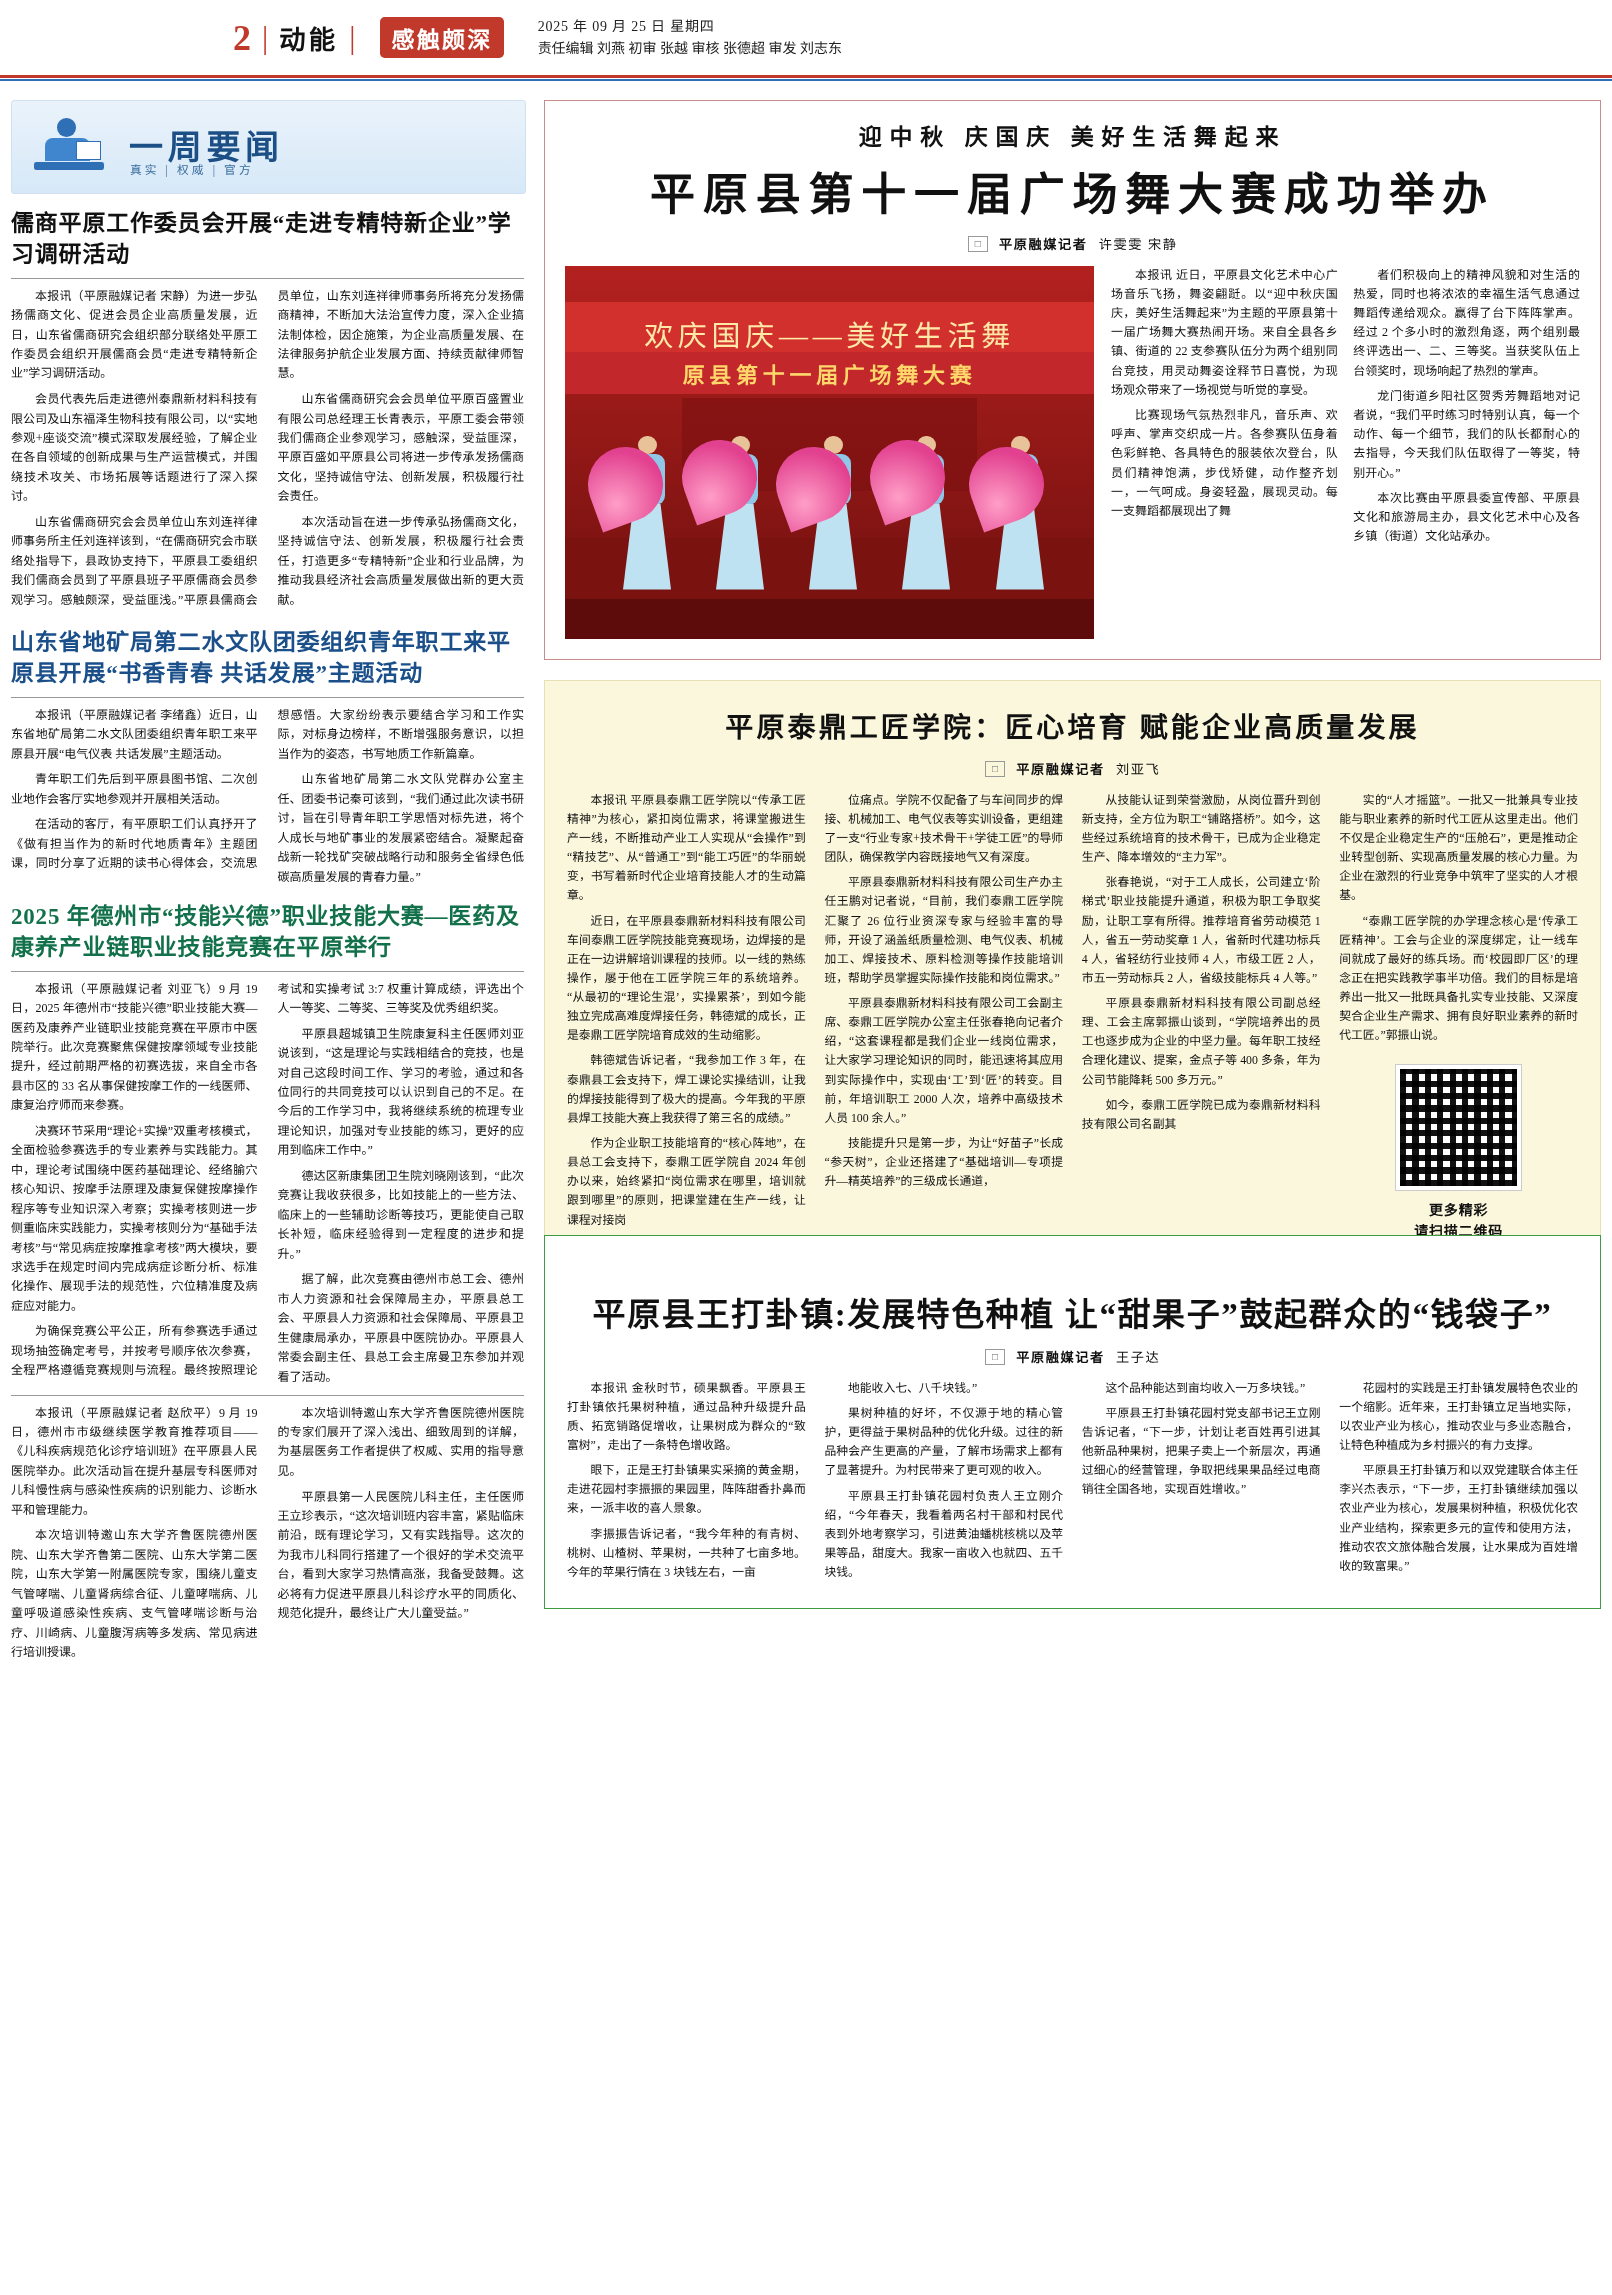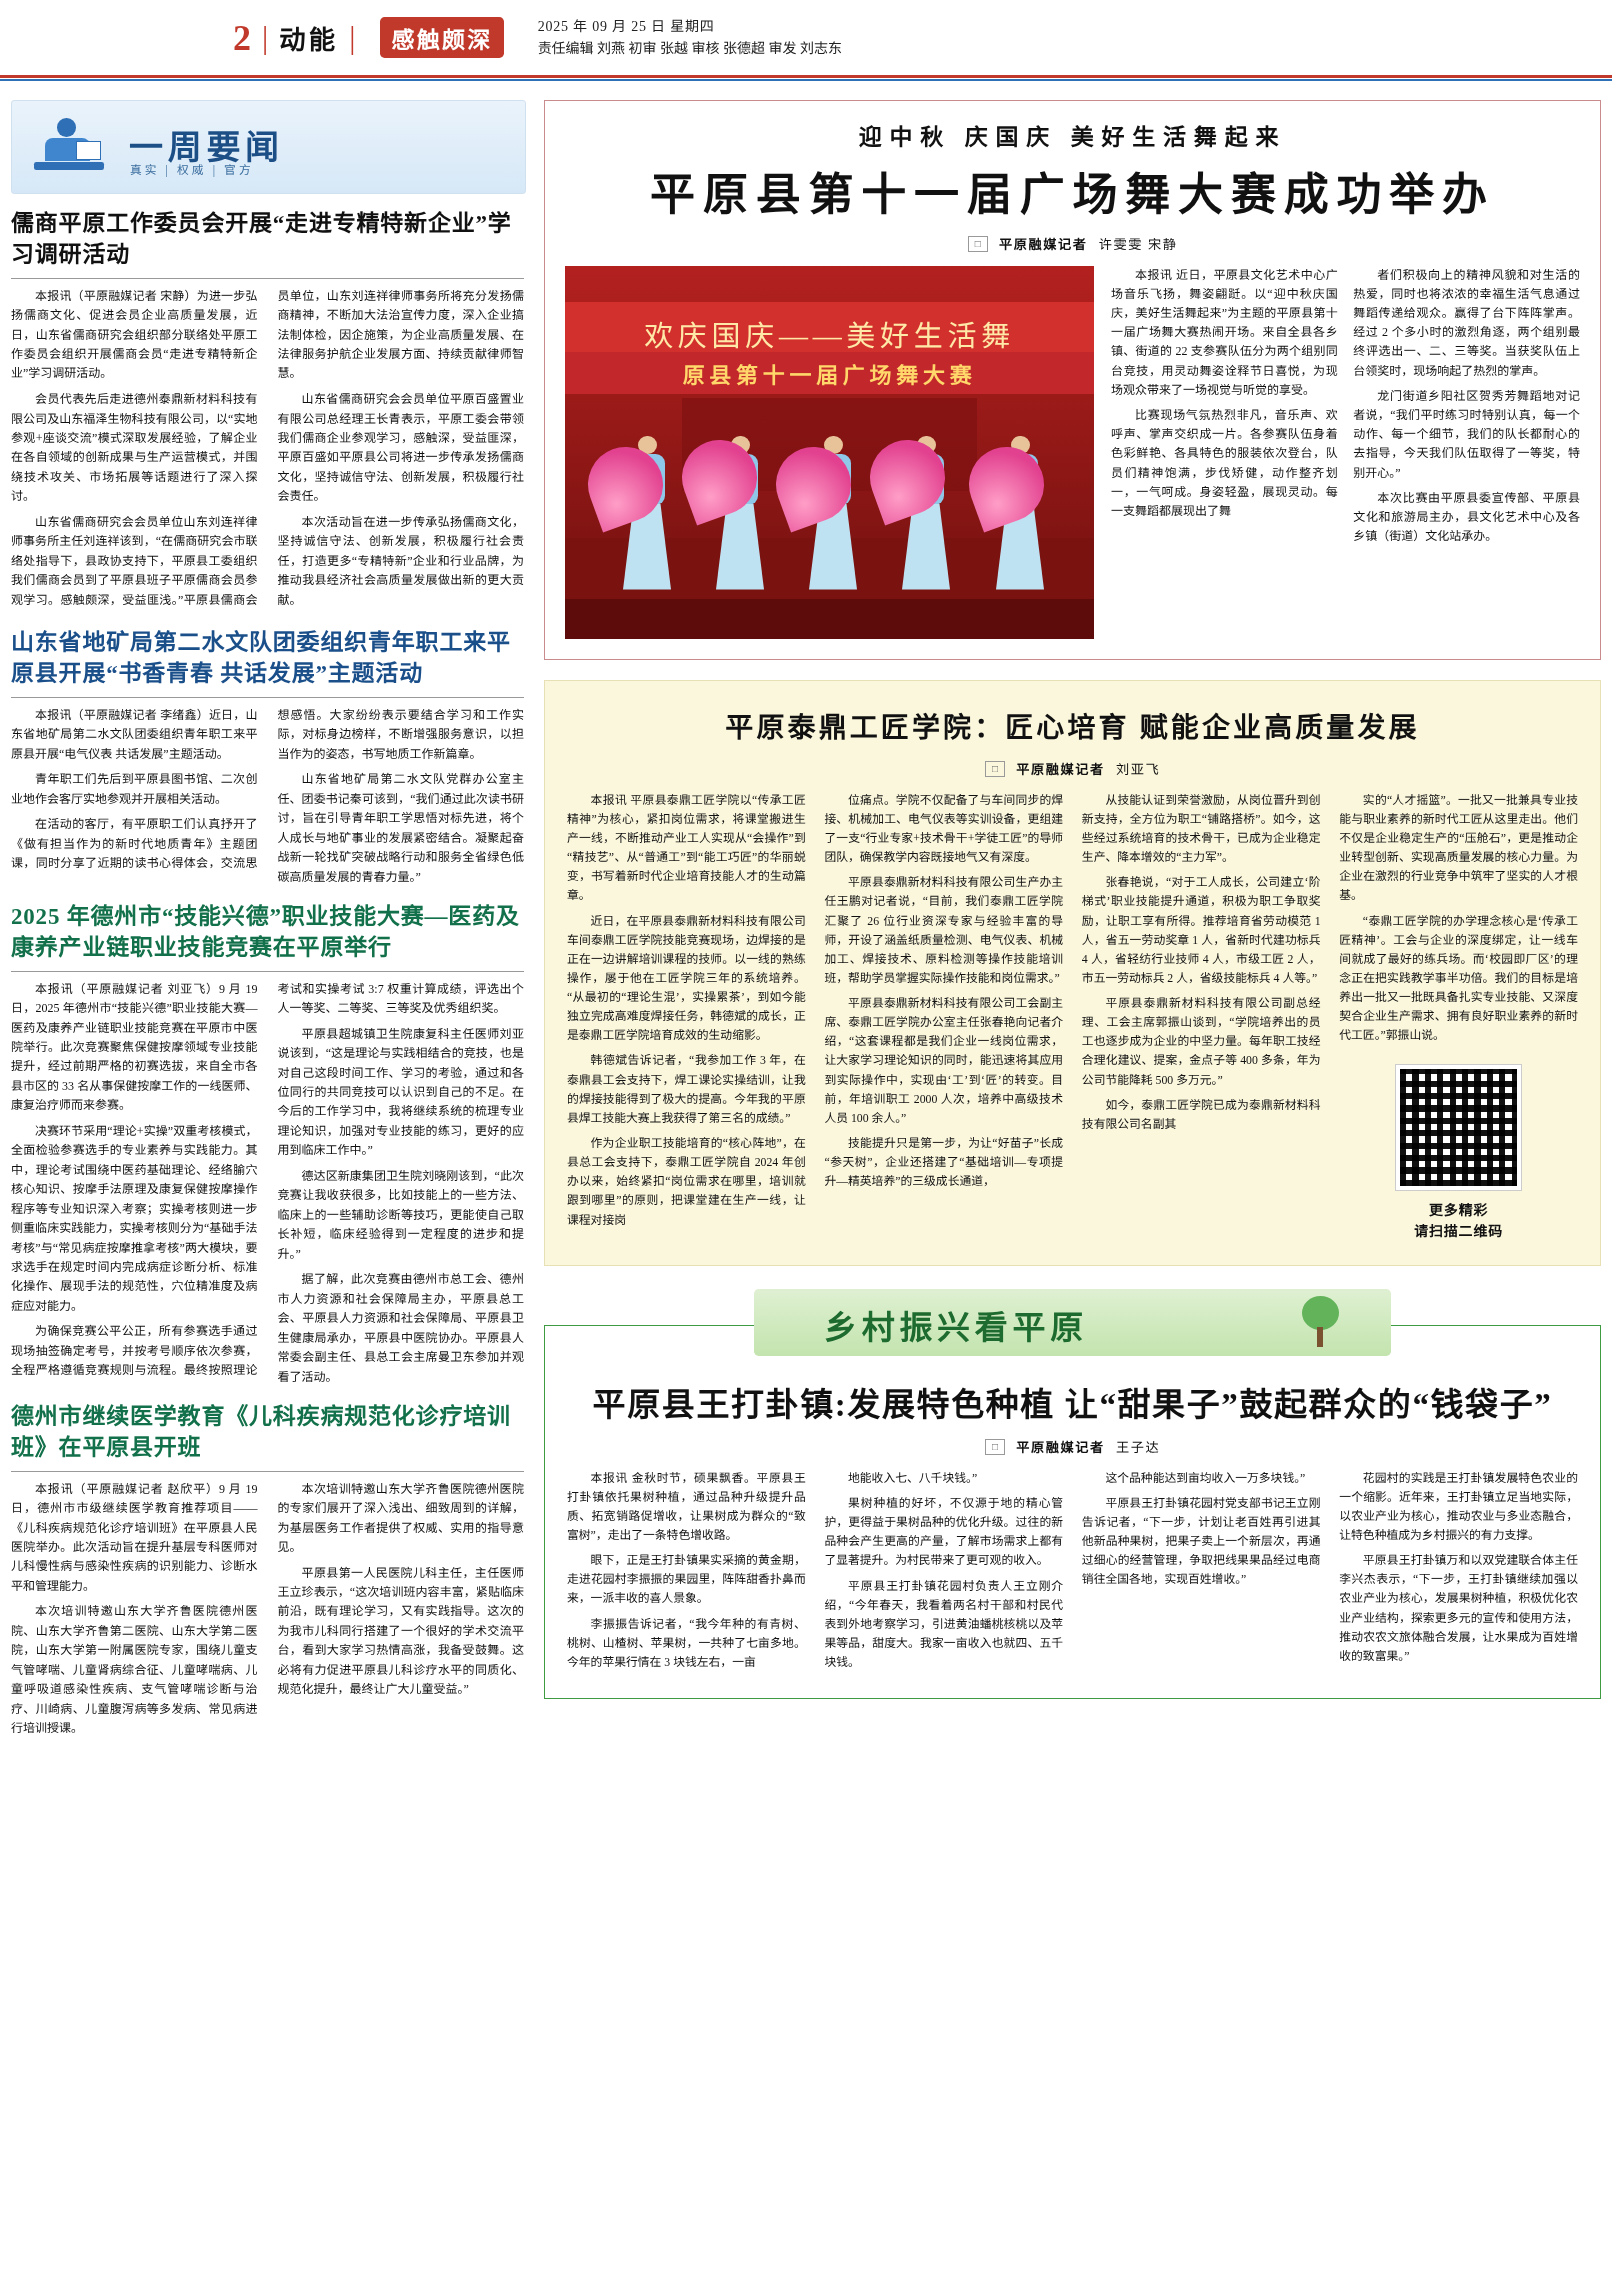--- a/index.html
+++ b/index.html
@@ -220,21 +220,20 @@
     <hr class="hr-thin">
     <div class="twocol">
       <p class="body">本报讯（平原融媒记者  刘亚飞）9 月 19 日，2025 年德州市“技能兴德”职业技能大赛—医药及康养产业链职业技能竞赛在平原市中医院举行。此次竞赛聚焦保健按摩领域专业技能提升，经过前期严格的初赛选拔，来自全市各县市区的 33 名从事保健按摩工作的一线医师、康复治疗师而来参赛。</p>
       <p class="body">决赛环节采用“理论+实操”双重考核模式，全面检验参赛选手的专业素养与实践能力。其中，理论考试围绕中医药基础理论、经络腧穴核心知识、按摩手法原理及康复保健按摩操作程序等专业知识深入考察；实操考核则进一步侧重临床实践能力，实操考核则分为“基础手法考核”与“常见病症按摩推拿考核”两大模块，要求选手在规定时间内完成病症诊断分析、标准化操作、展现手法的规范性，穴位精准度及病症应对能力。</p>
       <p class="body">为确保竞赛公平公正，所有参赛选手通过现场抽签确定考号，并按考号顺序依次参赛，全程严格遵循竞赛规则与流程。最终按照理论考试和实操考试 3:7 权重计算成绩，评选出个人一等奖、二等奖、三等奖及优秀组织奖。</p>
       <p class="body">平原县超城镇卫生院康复科主任医师刘亚说该到，“这是理论与实践相结合的竞技，也是对自己这段时间工作、学习的考验，通过和各位同行的共同竞技可以认识到自己的不足。在今后的工作学习中，我将继续系统的梳理专业理论知识，加强对专业技能的练习，更好的应用到临床工作中。”</p>
       <p class="body">德达区新康集团卫生院刘晓刚该到，“此次竞赛让我收获很多，比如技能上的一些方法、临床上的一些辅助诊断等技巧，更能使自己取长补短，临床经验得到一定程度的进步和提升。”</p>
       <p class="body">据了解，此次竞赛由德州市总工会、德州市人力资源和社会保障局主办，平原县总工会、平原县人力资源和社会保障局、平原县卫生健康局承办，平原县中医院协办。平原县人常委会副主任、县总工会主席曼卫东参加并观看了活动。</p>
     </div>
 
-    <h2 class="art-title green">德州市继续医学教育《儿科疾病规范化诊疗培训班》在平原县开班</h2>
     <hr class="hr-thin">
     <div class="twocol">
       <p class="body">本报讯（平原融媒记者  赵欣平）9 月 19 日，德州市市级继续医学教育推荐项目——《儿科疾病规范化诊疗培训班》在平原县人民医院举办。此次活动旨在提升基层专科医师对儿科慢性病与感染性疾病的识别能力、诊断水平和管理能力。</p>
       <p class="body">本次培训特邀山东大学齐鲁医院德州医院、山东大学齐鲁第二医院、山东大学第二医院，山东大学第一附属医院专家，围绕儿童支气管哮喘、儿童肾病综合征、儿童哮喘病、儿童呼吸道感染性疾病、支气管哮喘诊断与治疗、川崎病、儿童腹泻病等多发病、常见病进行培训授课。</p>
       <p class="body">本次培训特邀山东大学齐鲁医院德州医院的专家们展开了深入浅出、细致周到的详解，为基层医务工作者提供了权威、实用的指导意见。</p>
       <p class="body">平原县第一人民医院儿科主任，主任医师王立珍表示，“这次培训班内容丰富，紧贴临床前沿，既有理论学习，又有实践指导。这次的为我市儿科同行搭建了一个很好的学术交流平台，看到大家学习热情高涨，我备受鼓舞。这必将有力促进平原县儿科诊疗水平的同质化、规范化提升，最终让广大儿童受益。”</p>
     </div>
   </div>
 
   <div class="right-col">
@@ -339,29 +338,20 @@
             <div class="qr"></div>
             <div class="qr-cap">
               <div>更多精彩</div>
               <div>请扫描二维码</div>
             </div>
           </div>
         </div>
       </div>
     </div>
 
-    <div style="margin-top:23px;position:relative;z-index:2;">
-      <div class="village-banner">
-        <div class="vb-title">乡村振兴看平原</div>
-        <div class="vb-tree">
-          <div class="crown"></div>
-            <div class="trunk"></div>
-        </div>
-      </div>
-    </div>
 
     <div class="greenbox">
       <div class="gb-title">平原县王打卦镇:发展特色种植 让“甜果子”鼓起群众的“钱袋子”</div>
       <div class="byline">
         <span class="tagbox">□</span>
         <span class="who">平原融媒记者</span>
         <span class="name">王子达</span>
       </div>
       <div class="gb-cols">
         <div class="c">

